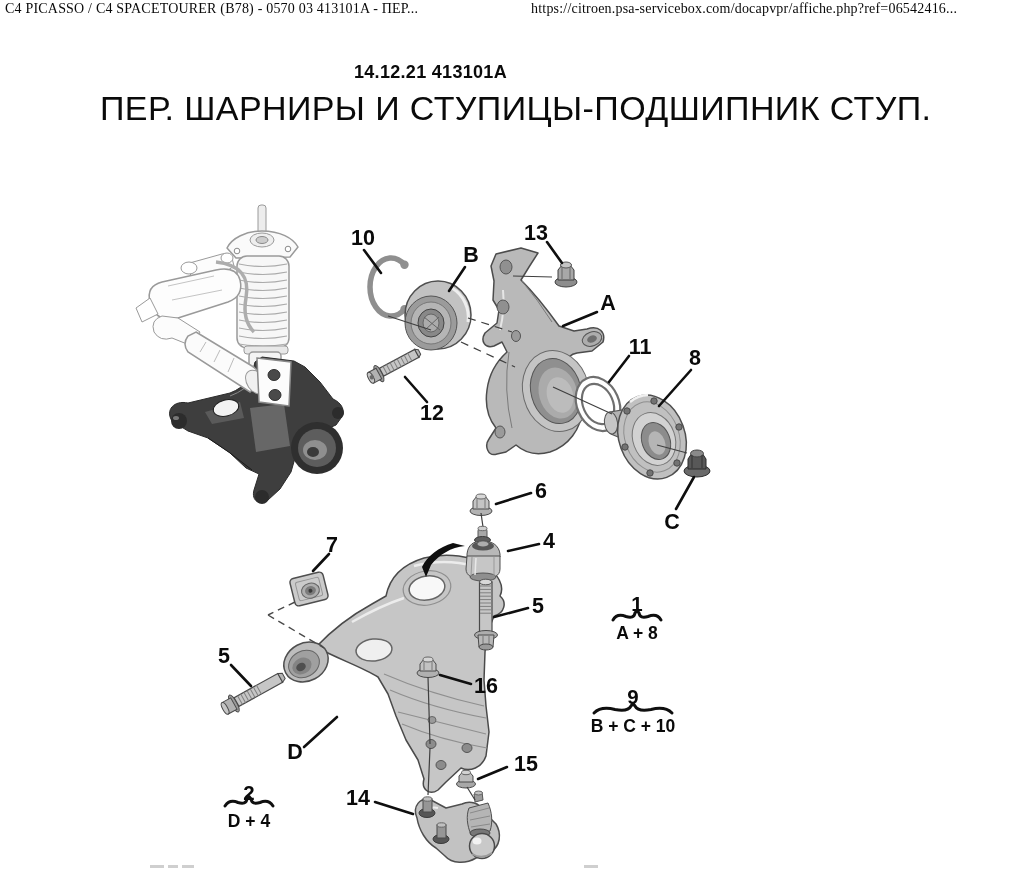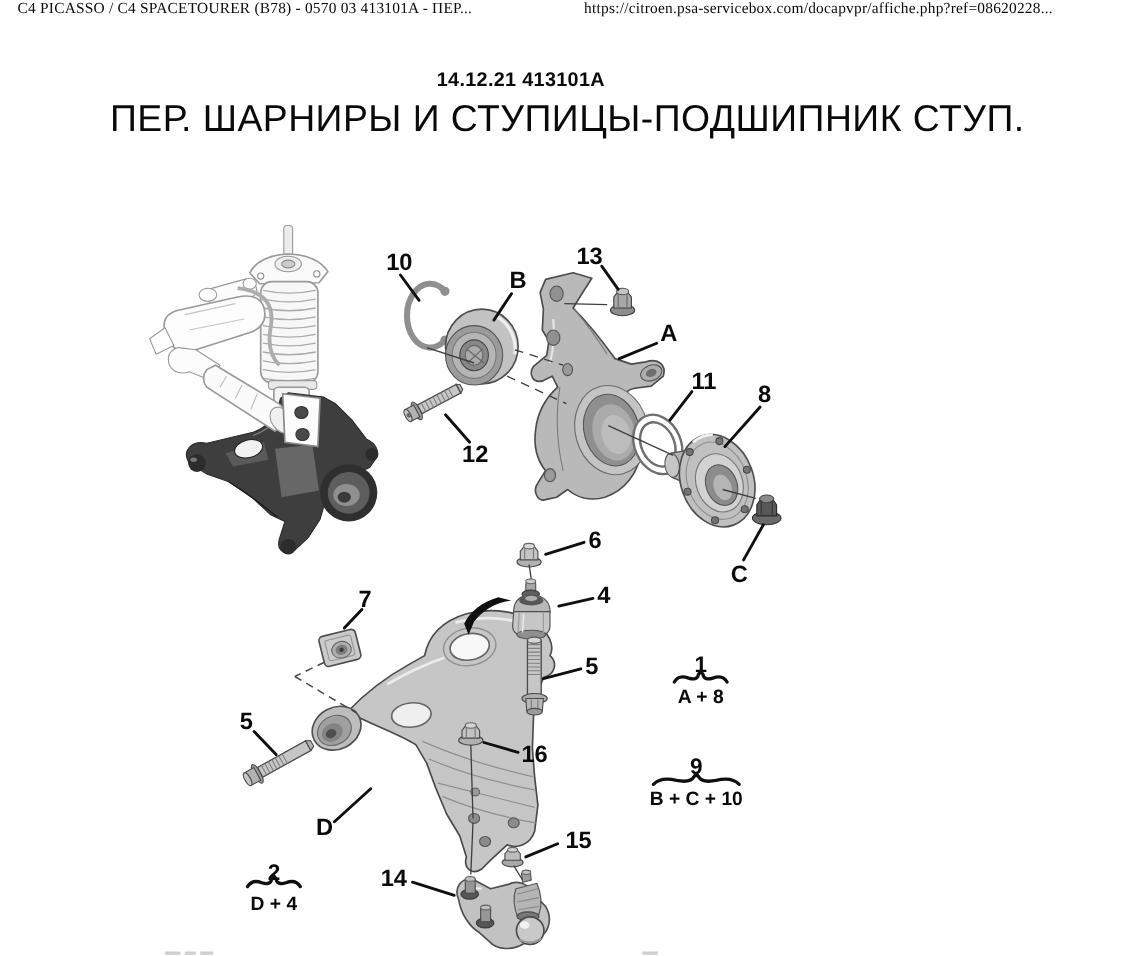--- a/index.html
+++ b/index.html
@@ -5,25 +5,25 @@
   html,body{margin:0;padding:0;}
   body{
     width:1022px;height:869px;position:relative;background:#ffffff;
     font-family:"Liberation Sans",sans-serif;overflow:hidden;
   }
   .print-hdr{
     position:absolute;top:1px;white-space:nowrap;
     font-family:"Liberation Serif",serif;font-size:14px;color:#0a0a0a;
     letter-spacing:.2px;
   }
-  #hdr-left{left:16px;max-width:500px;overflow:hidden;}
+  #hdr-left{left:5px;max-width:500px;overflow:hidden;}
   #hdr-right{left:531px;max-width:492px;overflow:hidden;}
   #date-ref{
     position:absolute;left:354px;top:62px;font-size:18px;font-weight:bold;
-    color:#0a0a0a;letter-spacing:.3px;margin-left:43px;
+    color:#0a0a0a;letter-spacing:.3px;
   }
   #doc-title{
     position:absolute;left:100px;top:89px;font-size:34px;font-weight:400;
     color:#0a0a0a;letter-spacing:.4px;white-space:nowrap;
   }
   #diagram-svg{position:absolute;left:0;top:0;}
   text.callout{font-family:"Liberation Sans",sans-serif;font-size:21.5px;font-weight:bold;fill:#0a0a0a;}
   text.legnum{font-family:"Liberation Sans",sans-serif;font-size:20.5px;font-weight:bold;fill:#0a0a0a;}
   text.legexpr{font-family:"Liberation Sans",sans-serif;font-size:17.5px;font-weight:bold;fill:#0a0a0a;}
   .ldr{stroke:#0f0f0f;stroke-width:2.6;stroke-linecap:round;}
@@ -330,15 +330,15 @@
 
   <g fill="#cfcfcf">
     <rect x="150" y="865" width="14" height="3"></rect>
     <rect x="168" y="865" width="10" height="3"></rect>
     <rect x="182" y="865" width="12" height="3"></rect>
     <rect x="584" y="865" width="14" height="3"></rect>
   </g>
 </svg>
 
 <div id="hdr-left" class="print-hdr">C4 PICASSO / C4 SPACETOURER (B78) - 0570 03 413101A - ПЕР...</div>
-<div id="hdr-right" class="print-hdr">https://citroen.psa-servicebox.com/docapvpr/affiche.php?ref=08620228...</div>
+<div id="hdr-right" class="print-hdr">https://citroen.psa-servicebox.com/docapvpr/affiche.php?ref=06542416...</div>
 <div id="date-ref">14.12.21 413101A</div>
 <div id="doc-title">ПЕР. ШАРНИРЫ И СТУПИЦЫ-ПОДШИПНИК СТУП.</div>
 
 </body></html>

